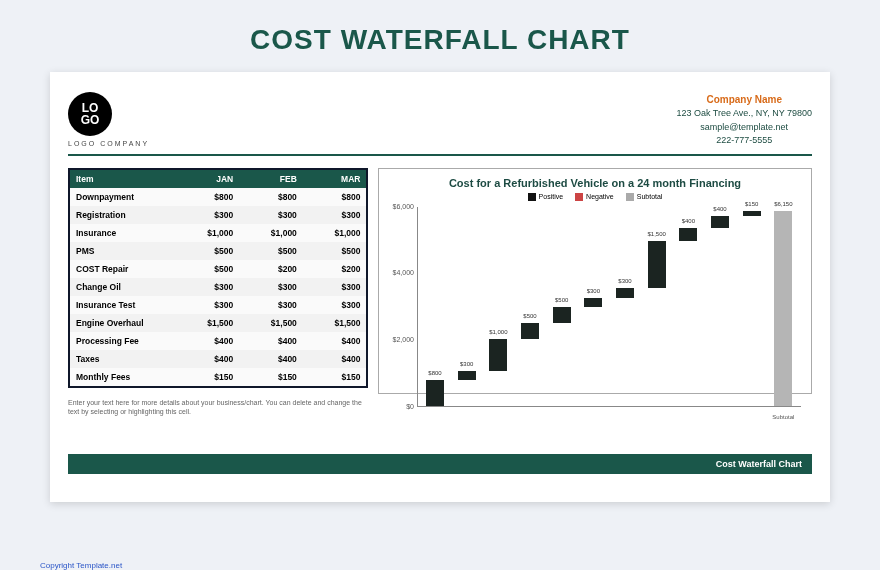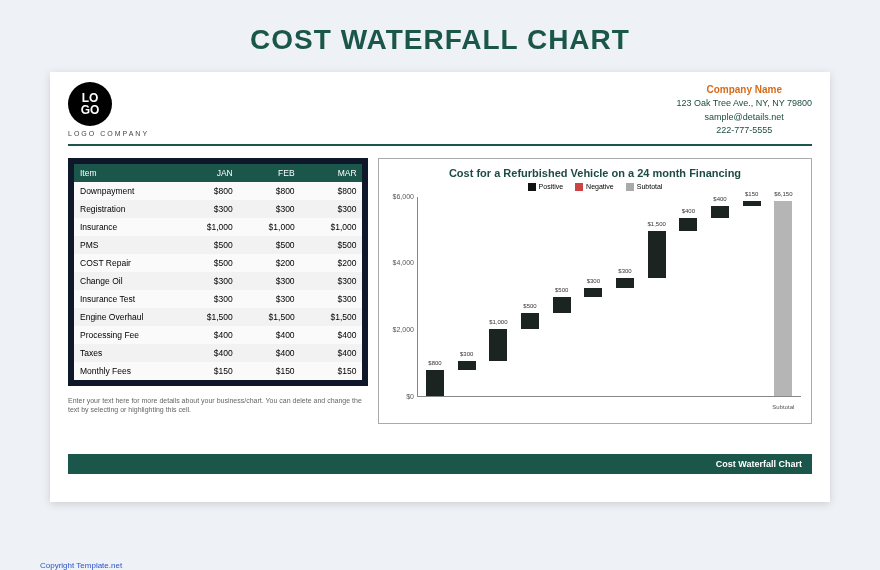--- a/index.html
+++ b/index.html
@@ -13,51 +13,51 @@
   .page-title {
     font-size: 28px; font-weight: 800;
     color: #1a574a; letter-spacing: 1px;
     margin: 24px 0 16px 0;
   }
   .sheet {
     width: 780px; height: 430px;
     background: #fff;
     box-shadow: 0 2px 8px rgba(0,0,0,.15);
     position: relative;
-    padding: 10px 18px 30px 18px;
+    padding: 20px 18px 30px 18px;
   }
   
   .header { display: flex; justify-content: space-between; align-items: flex-start; }
   .logo-block { display: flex; flex-direction: column; align-items: flex-start; }
   .logo-circle {
     width: 44px; height: 44px; border-radius: 50%;
     background: #000; color: #fff;
     display: flex; flex-direction: column;
     align-items: center; justify-content: center;
     font-weight: 700; font-size: 12px; line-height: 1;
   }
   .logo-sub { font-size: 7px; letter-spacing: 2px; color: #444; margin-top: 4px; }
   .company { text-align: center; font-size: 9px; line-height: 1.5; color: #204e44; }
   .company .name { color: #d86b1a; font-weight: 700; font-size: 10px; }
   .rule { height: 2px; background: #1a574a; margin: 6px 0 12px 0; }
   
   .body { display: flex; gap: 10px; }
   
-  .tbl { width: 300px; border: 6px solid #0f172a; font-size: 8.5px; }
+  .tbl { width: 300px; border: 2px solid #0f172a; font-size: 8.5px; font-weight: bold; }
   .tbl .hr { display: flex; background: #1a574a; color: #fff; }
   .tbl .row { display: flex; }
   .tbl .row:nth-child(even) { background: #f2f2f2; }
   .tbl .row:nth-child(odd)  { background: #fafafa; }
   .tbl .c0 { width: 35%; padding: 4px 6px; text-align: left; }
   .tbl .c  { width: 21.5%; padding: 4px 4px; text-align: right; }
   .note { font-size: 7px; color: #666; margin-top: 10px; line-height: 1.4; width: 300px; }
   
   .chart-box {
     flex: 1; border: 1px solid #aaa;
-    padding: 8px 10px 20px 10px; height: 266px;
+    padding: 8px 10px 20px 10px; height: 226px;
     position: relative; background: #fff;
   }
   .chart-title { text-align: center; font-size: 11px; font-weight: 700; color: #1d4b43; }
   .legend { display: flex; gap: 12px; justify-content: center; font-size: 7px; margin-top: 4px; }
   .legend span { display: inline-flex; align-items: center; gap: 3px; }
   .sw { width: 8px; height: 8px; display: inline-block; }
   .sw-pos { background: #111; }
   .sw-neg { background: #c44; }
   .sw-sub { background: #aaa; }
   .plot {
@@ -91,21 +91,21 @@
     <div class="logo-block">
       <div class="logo-circle">
         <span>LO</span>
         <span>GO</span>
       </div>
       <div class="logo-sub">LOGO COMPANY</div>
     </div>
     <div class="company">
       <div class="name">Company Name</div>
       <div>123 Oak Tree Ave., NY, NY 79800</div>
-      <div>sample@details.net</div>
+      <div>sample@template.net</div>
       <div>222-777-5555</div>
     </div>
   </div>
 
   <div class="rule"></div>
 
   <div class="body">
 
     <div>
       <div class="tbl">

